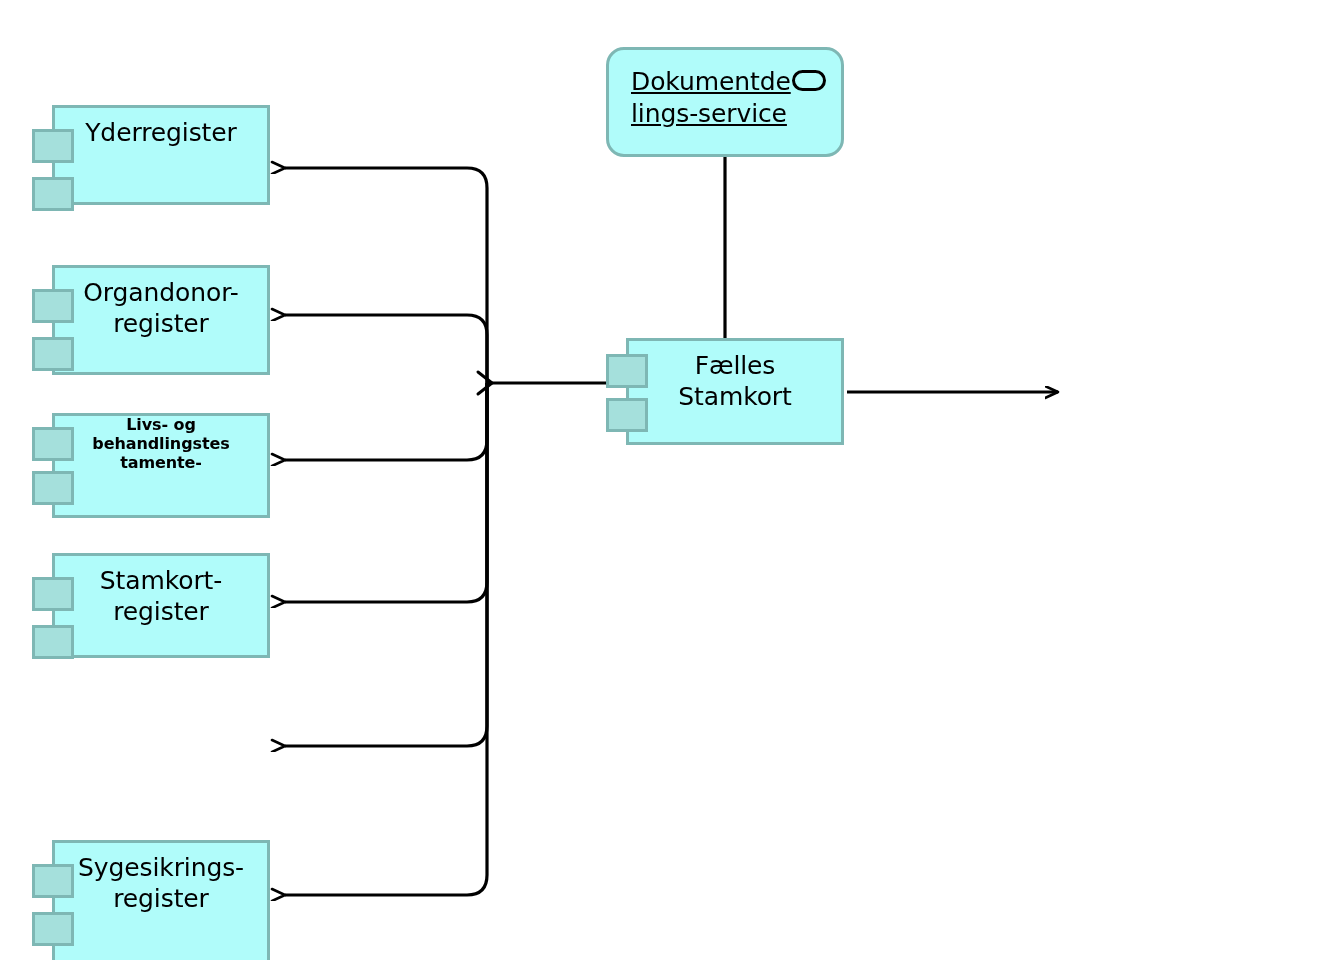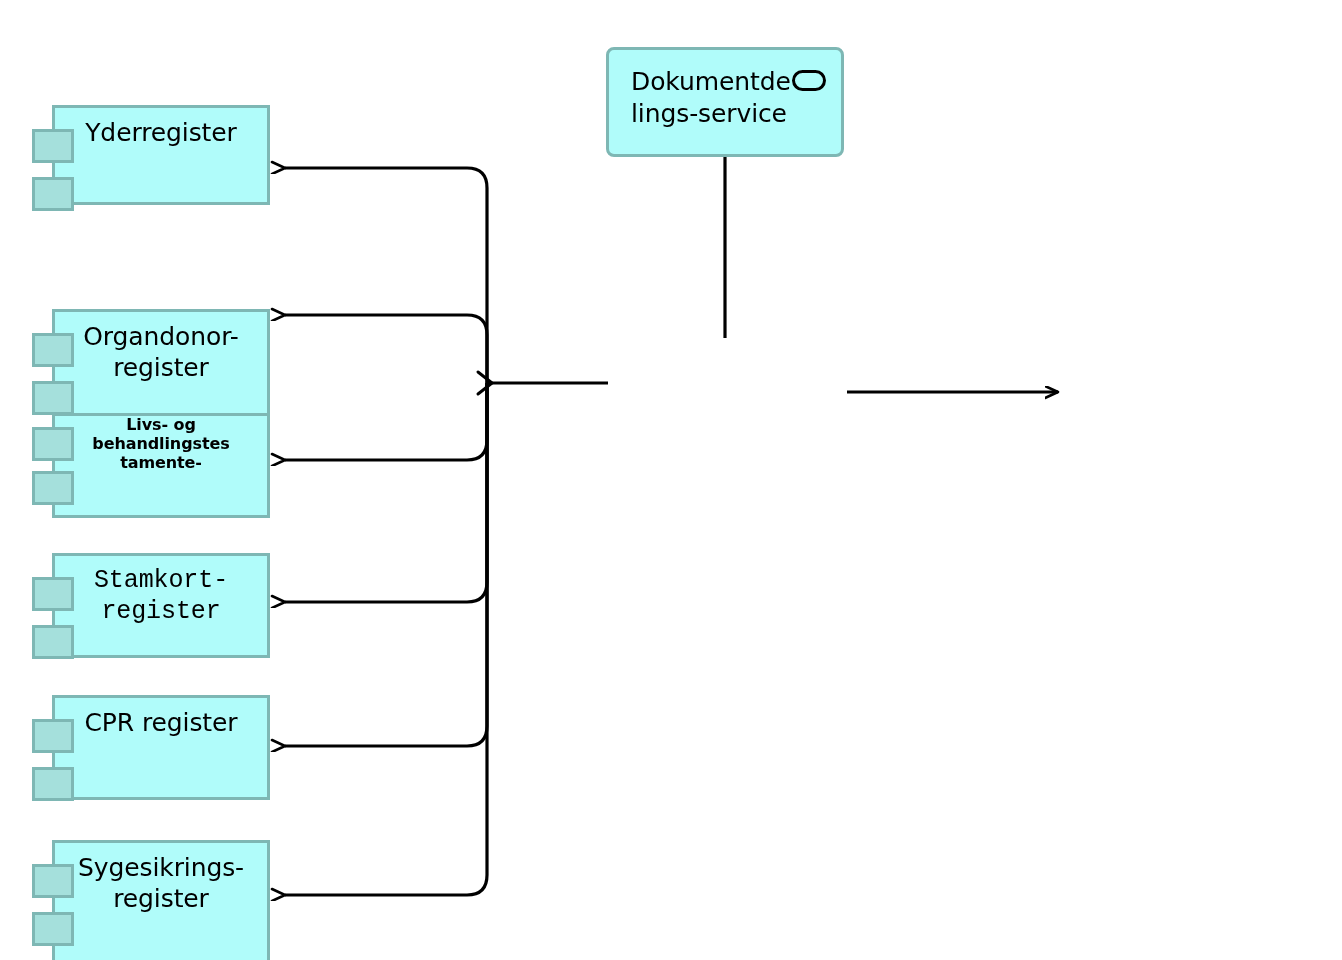--- a/index.html
+++ b/index.html
@@ -61,21 +61,22 @@
     height: 34px;
     background: #a5e0dc;
     border: 3px solid #7eb7b4;
     z-index: 4;
   }
   .tab-top { left: -20px; top: 24px; }
   .tab-bottom { left: -20px; top: 72px; }
 
   
   .service-node .component-body {
-    border-radius: 8px;
+    border-radius: 18px;
+    text-decoration: underline;
   }
   .service-node .component-label {
     padding-top: 16px;
     text-align: left;
     padding-left: 22px;
     line-height: 1.28;
   }
   .service-badge {
     position: absolute;
     right: 18px;
@@ -129,68 +130,69 @@
   </svg>
 
   <div class="node" style="left:52px; top:105px; width:218px; height:100px;">
     <div class="component-body">
       <div class="component-label">Yderregister</div>
     </div>
     <div class="tab tab-top"></div>
     <div class="tab tab-bottom"></div>
   </div>
 
-  <div class="node" style="left:52px; top:265px; width:218px; height:110px;margin-top:44px;">
+  <div class="node" style="left:52px; top:265px; width:218px; height:110px;">
     <div class="component-body">
       <div class="component-label">Organdonor-
 register</div>
     </div>
     <div class="tab tab-top"></div>
     <div class="tab tab-bottom"></div>
   </div>
 
   <div class="node" style="left:52px; top:413px; width:218px; height:105px;">
     <div class="component-body">
       <div class="component-label" style="font-size:16px; padding-top:0; line-height:1.18;font-weight:bold;">Livs- og
 behandlingstes
 tamente-</div>
     </div>
     <div class="tab tab-top" style="top:14px;"></div>
     <div class="tab tab-bottom" style="top:58px;"></div>
   </div>
 
-  <div class="node" style="left:52px; top:553px; width:218px; height:105px;font-family:Liberation Mono, monospace;">
+  <div class="node" style="left:52px; top:553px; width:218px; height:105px;">
     <div class="component-body">
       <div class="component-label">Stamkort-
 register</div>
     </div>
     <div class="tab tab-top"></div>
     <div class="tab tab-bottom"></div>
   </div>
 
-  <div class="node" style="left:52px; top:695px; width:218px; height:105px;">
-    <div class="component-body">
-      <div class="component-label">CPR register</div>
-    </div>
-    <div class="tab tab-top"></div>
-    <div class="tab tab-bottom"></div>
-  </div>
 
   <div class="node" style="left:52px; top:840px; width:218px; height:140px;">
     <div class="component-body">
       <div class="component-label">Sygesikrings-
 register</div>
     </div>
     <div class="tab tab-top"></div>
     <div class="tab tab-bottom"></div>
   </div>
 
   <div class="node service-node" style="left:606px; top:47px; width:238px; height:110px;">
     <div class="component-body">
       <div class="component-label">Dokumentde
 lings-service</div>
     </div>
     <div class="service-badge"></div>
   </div>
 
+  <div class="node" style="left:626px; top:338px; width:218px; height:107px;">
+    <div class="component-body">
+      <div class="component-label">Fælles
+Stamkort</div>
+    </div>
+    <div class="tab tab-top" style="top:16px;"></div>
+    <div class="tab tab-bottom" style="top:60px;"></div>
+  </div>
 
 
 </div>
 
 </body></html>

